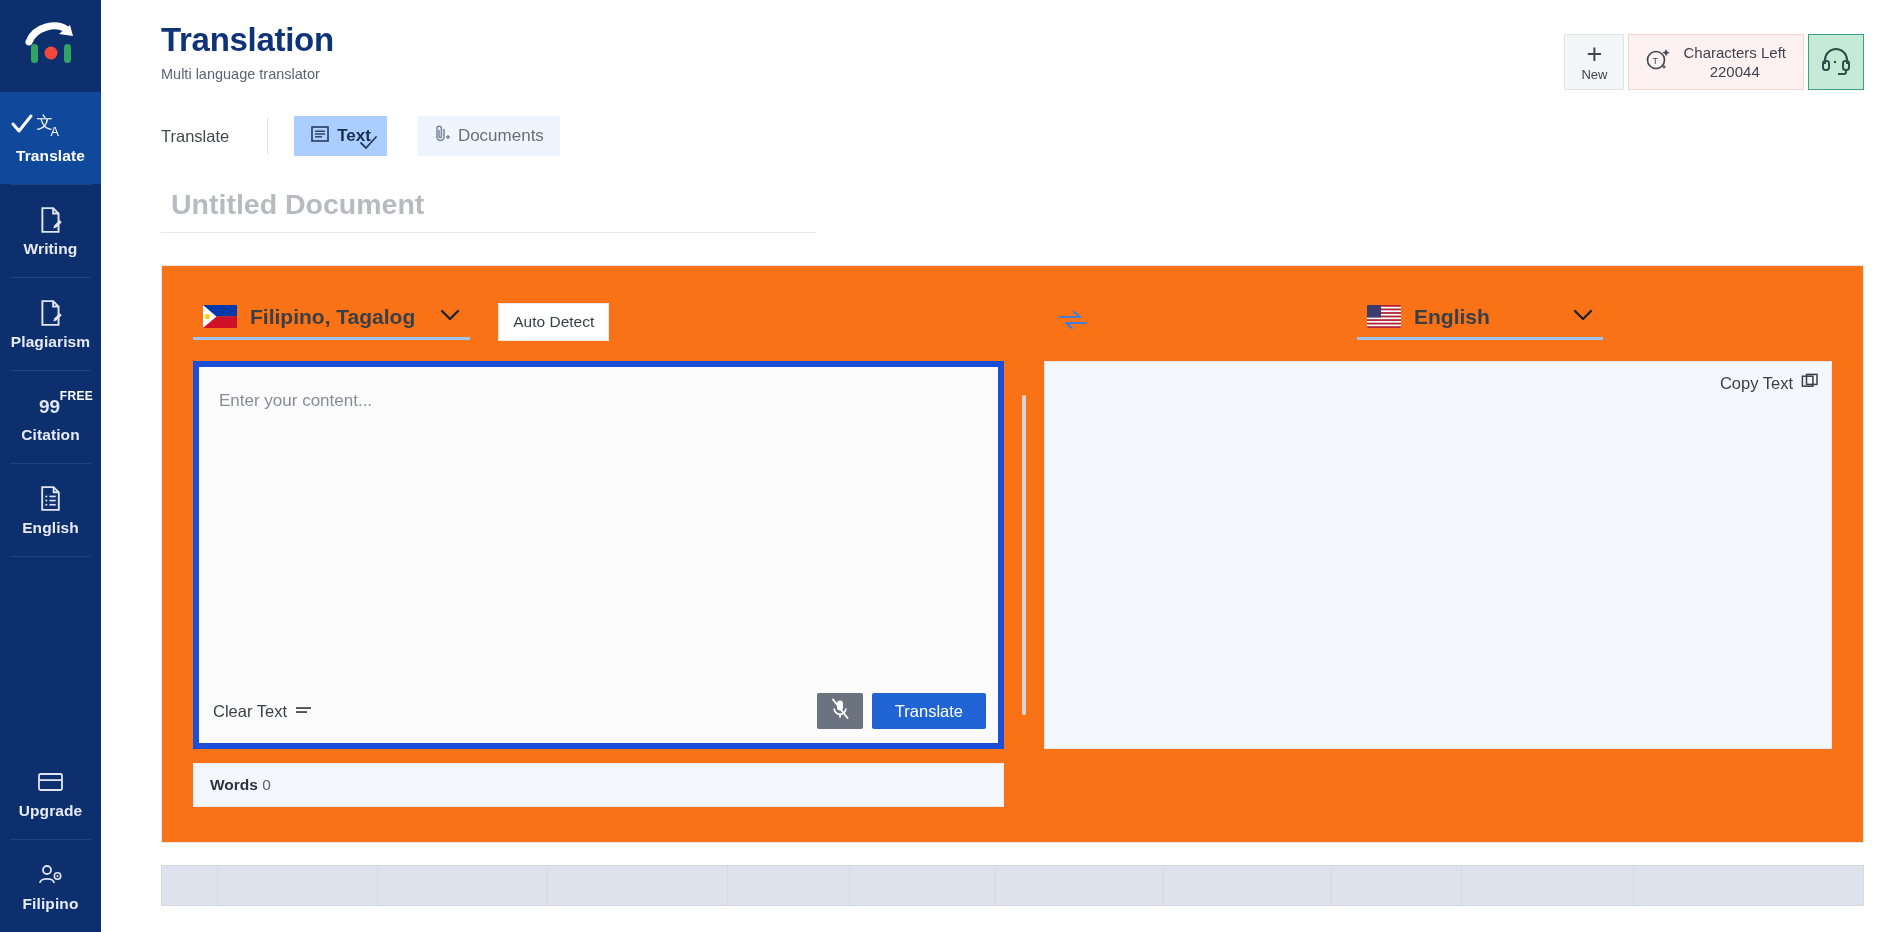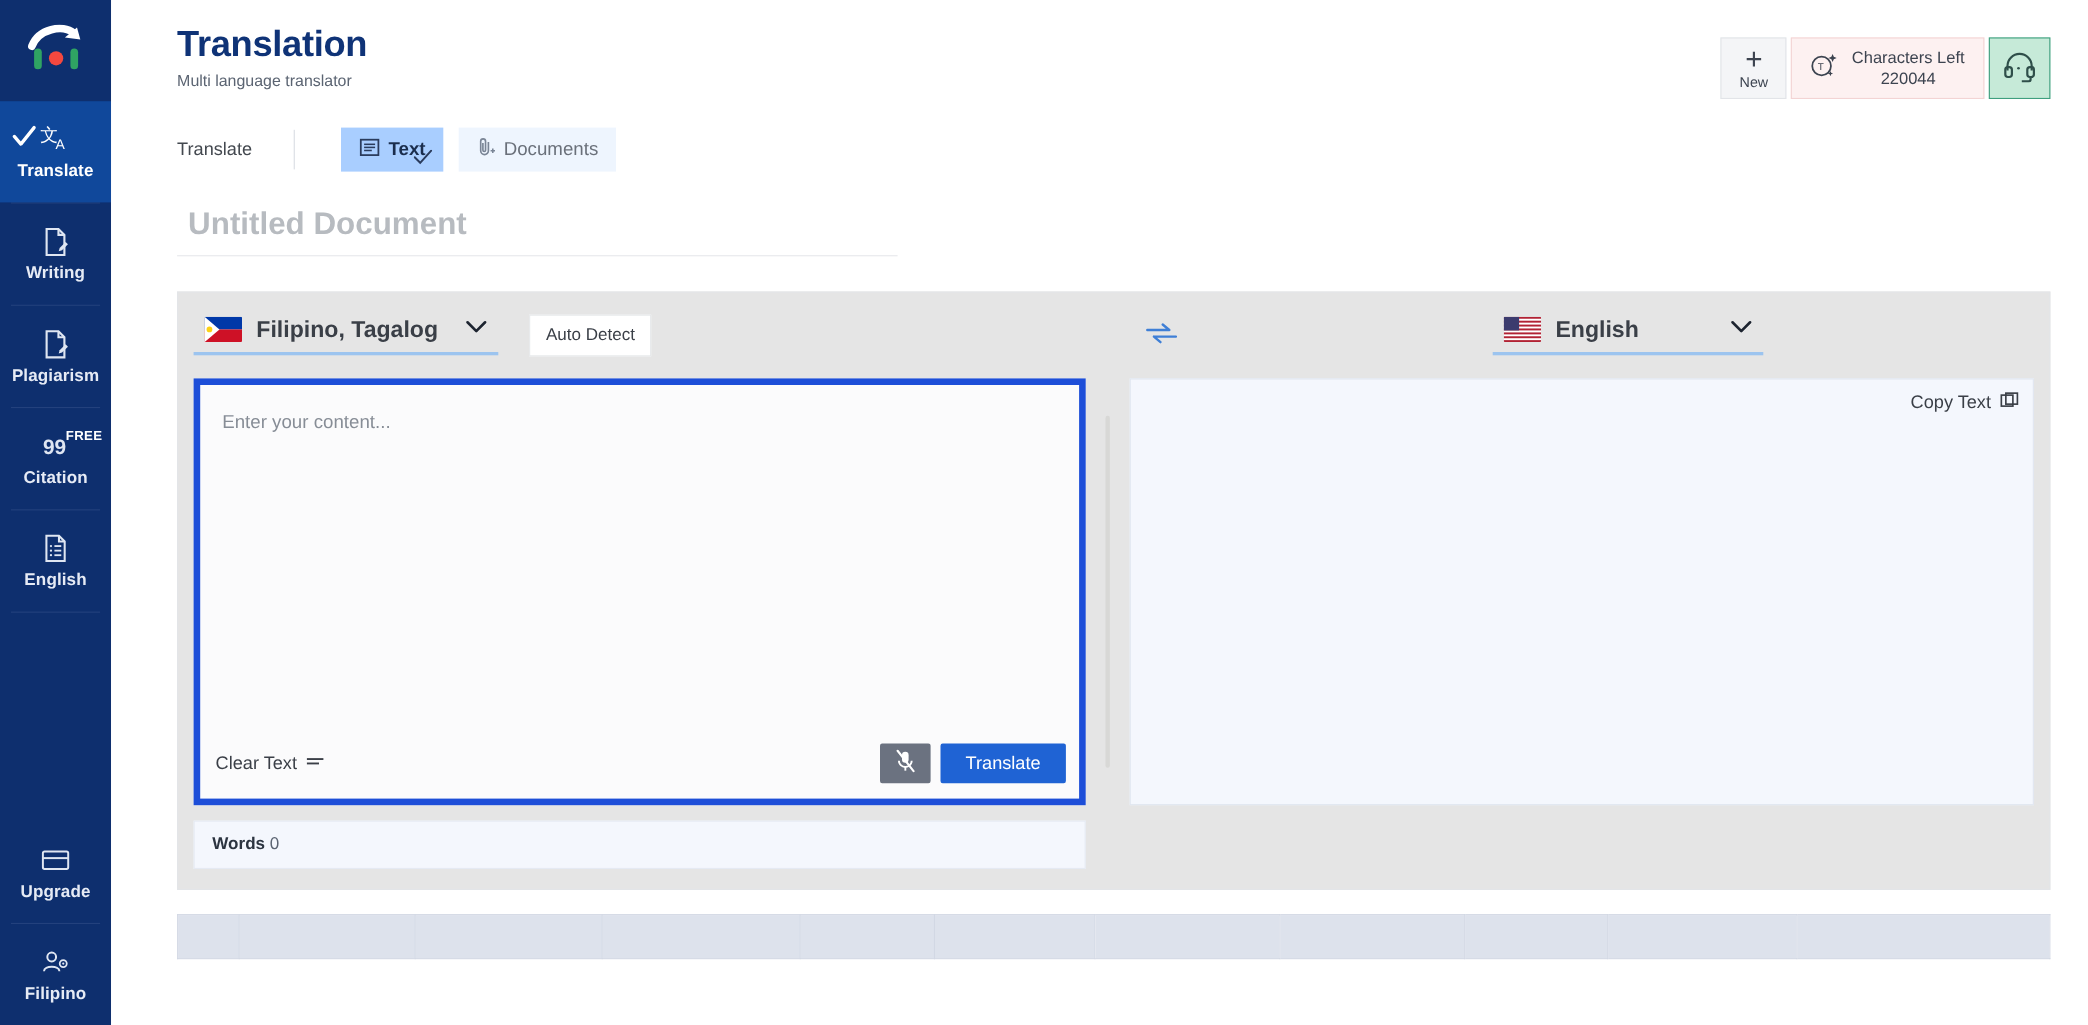--- a/index.html
+++ b/index.html
@@ -105,41 +105,41 @@
     padding: 26px 0 0 60px; gap: 0;
   }
   .tabs-label { font-size: 16.5px; color: #43484f; }
   .tabs-divider { width: 1px; height: 36px; background: #d9dde3; margin: 0 26px 0 38px; }
   .tab {
     position: relative;
     display: flex; align-items: center; gap: 7px;
     padding: 8px 16px; height: 40px;
     font-size: 17px; cursor: pointer;
   }
-  .tab.active { background: #a9ceff; color: #1a2d4d; font-weight: 700; margin-left: 16px; }
-  .tab.inactive { background: #eef5fe; color: #6a707a; margin-left: 14px; }
+  .tab.active { background: #a9ceff; color: #1a2d4d; font-weight: 700; }
+  .tab.inactive { background: #eef5fe; color: #6a707a; margin-left: 30px; }
   .tab .tab-check { position: absolute; right: 10px; bottom: 1px; }
 
   
   .doc-title-wrap { padding: 32px 0 0 60px; }
   .doc-title {
     width: 655px; border: none; outline: none;
     border-bottom: 1px solid #e6e8eb;
     font-size: 28.5px; font-weight: 700; color: #b7bbc0;
     padding: 0 0 11px 10px; background: transparent;
     font-family: "Liberation Sans", sans-serif;
   }
   .doc-title::placeholder { color: #b7bbc0; }
 
   
   .tcard {
     margin: 32px 34px 0 60px;
-    background: #e5e5e5;
+    background: #f97316;
     border: 1px solid #e3e5e8;
-    padding: 0;
+    padding: 17px;
   }
   .lang-row {
     display: flex; align-items: center;
     height: 78px; padding: 0 14px;
   }
   .lang-left { width: 825px; display: flex; align-items: center; }
   .lang-sel {
     display: flex; align-items: center; gap: 13px;
     padding: 0 10px 8px 10px;
     border-bottom: 3px solid #9cc4ef;

